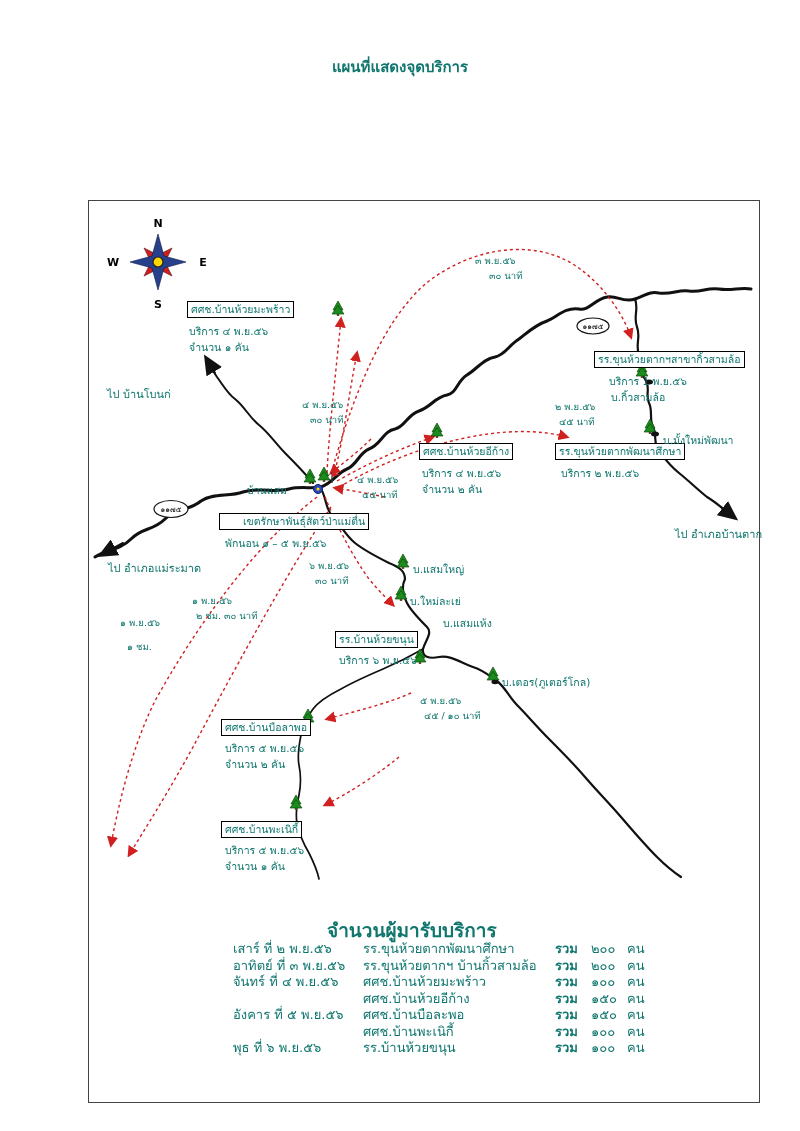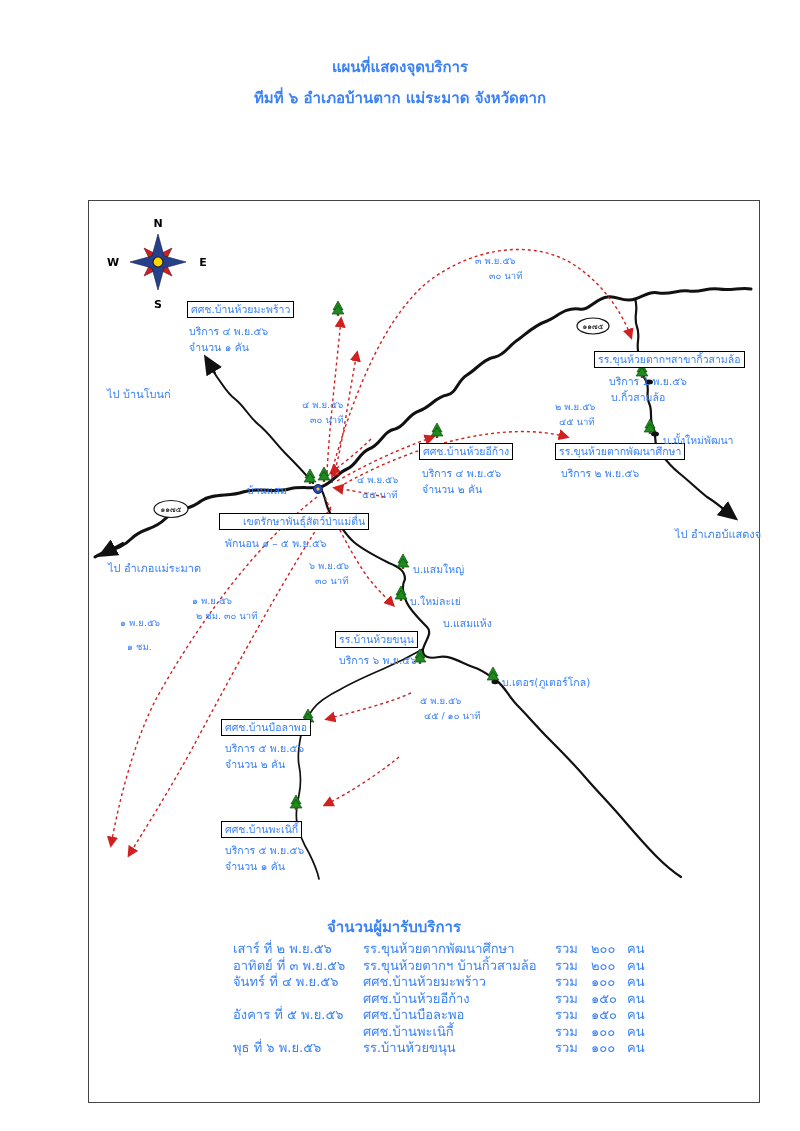--- a/index.html
+++ b/index.html
@@ -1,44 +1,43 @@
 <!DOCTYPE html>
 <html><head>
 <meta charset="utf-8">
 <style>
   html,body { margin:0; padding:0; background:#fff; }
   .page { position:relative; width:800px; height:1131px; background:#fff;
-          font-family:"DejaVu Sans", sans-serif; color:#3b82f6; overflow:hidden; }
+          font-family:"DejaVu Sans", sans-serif; color:#0f766e; overflow:hidden; }
   .hdr { position:absolute; top:52px; left:0; width:100%; text-align:center;
          font-weight:bold; font-size:15px; line-height:31px; }
   .map { position:absolute; left:88px; top:200px; width:672px; height:903px;
          border:1.5px solid #444; box-sizing:border-box; }
   .layer { position:absolute; left:0; top:0; }
   .mbox  { position:absolute; border:1px solid #000; background:#fff; padding:0 3px;
            font-size:10.5px; line-height:15px; white-space:nowrap; z-index:3; }
   .mline { position:absolute; font-size:10.5px; line-height:13px; white-space:nowrap; z-index:3; }
   .mplace{ position:absolute; font-size:10.5px; white-space:nowrap; z-index:3; }
   .mdir  { position:absolute; font-size:11px; white-space:nowrap; z-index:3; }
   .mnote { position:absolute; font-size:9.5px; white-space:nowrap; z-index:3; }
-  .sum-title { position:absolute; left:238px; top:714px; font-size:15px; font-weight:bold; z-index:4; }
+  .sum-title { position:absolute; left:238px; top:714px; font-size:19px; font-weight:bold; z-index:4; }
   .sum   { position:absolute; left:144px; top:740px; z-index:4; }
   .srow  { display:flex; font-size:13px; line-height:16.5px; }
   .sday  { width:130px; }
   .splace{ width:192px; }
-  .sword { width:36px; }
+  .sword { width:36px;font-weight:bold; }
   .scount{ width:36px; }
 </style>
 </head>
 <body>
 
 <div class="page">
 
   <div class="hdr">
     <div>แผนที่แสดงจุดบริการ</div>
-    <div>ทีมที่ ๖   อำเภอบ้านตาก แม่ระมาด   จังหวัดตาก</div>
   </div>
 
   <div class="map">
 
     <svg class="layer" width="672" height="903" viewBox="0 0 672 903">
       <defs>
         <marker id="ra" markerWidth="8" markerHeight="8" refX="6" refY="4" orient="auto">
           <path d="M0,0 L8,4 L0,8 Z" fill="#d02020"></path>
         </marker>
         <marker id="ba" markerWidth="10" markerHeight="9" refX="8" refY="4.5" orient="auto">
@@ -150,21 +149,21 @@
     <div class="mplace" style="left:158px; top:281px;">บ้านแสม</div>
     <div class="mplace" style="left:522px; top:188px;">บ.กิ้วสามล้อ</div>
     <div class="mplace" style="left:574px; top:231px;">บ.มั้งใหม่พัฒนา</div>
     <div class="mplace" style="left:324px; top:360px;">บ.แสมใหญ่</div>
     <div class="mplace" style="left:321px; top:392px;">บ.ใหม่ละเย่</div>
     <div class="mplace" style="left:354px; top:414px;">บ.แสมแห้ง</div>
     <div class="mplace" style="left:413px; top:473px;">บ.เตอร(ภูเตอร์โกล)</div>
 
     <div class="mdir" style="left:18px;  top:184px;">ไป บ้านโบนก่</div>
     <div class="mdir" style="left:10px;  top:358px;margin-left:9px;">ไป อำเภอแม่ระมาด</div>
-    <div class="mdir" style="left:586px; top:324px;">ไป อำเภอบ้แสดงจ</div>
+    <div class="mdir" style="left:586px; top:324px;">ไป อำเภอบ้านตาก</div>
 
     <div class="mnote" style="left:386px; top:52px;">๓ พ.ย.๕๖</div>
     <div class="mnote" style="left:400px; top:67px;">๓๐ นาที</div>
     <div class="mnote" style="left:466px; top:198px;">๒ พ.ย.๕๖</div>
     <div class="mnote" style="left:470px; top:213px;">๔๕ นาที</div>
     <div class="mnote" style="left:213px; top:196px;">๔ พ.ย.๕๖</div>
     <div class="mnote" style="left:221px; top:211px;">๓๐ นาที</div>
     <div class="mnote" style="left:268px; top:271px;">๔ พ.ย.๕๖</div>
     <div class="mnote" style="left:273px; top:286px;">๔๕ นาที</div>
     <div class="mnote" style="left:220px; top:357px;">๖ พ.ย.๕๖</div>

